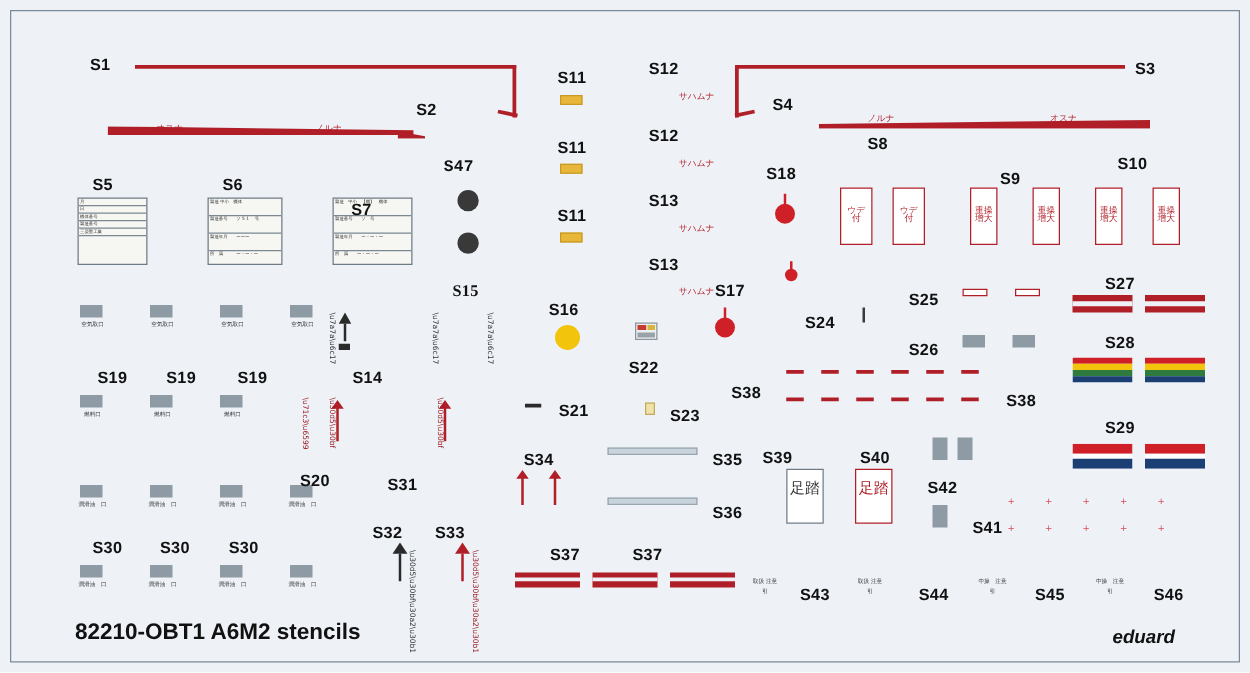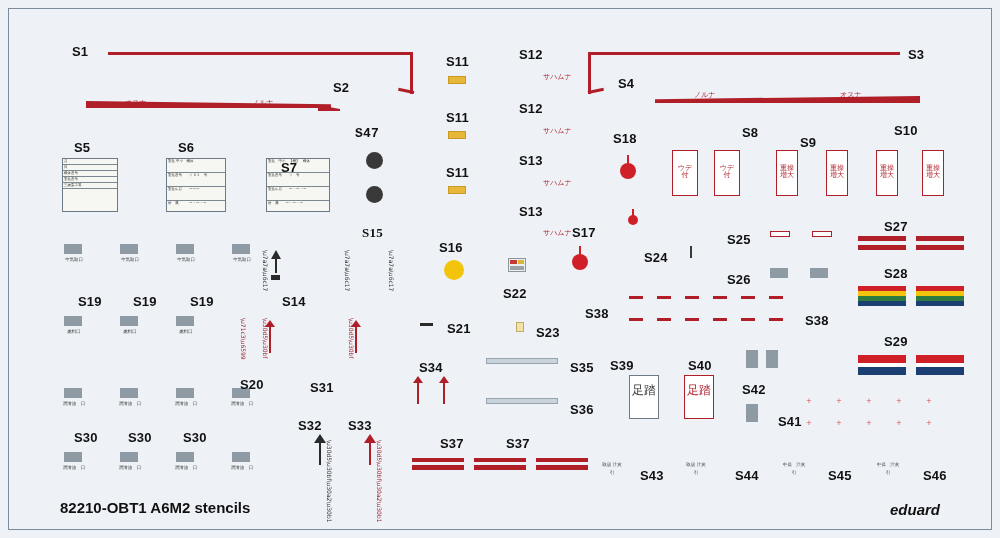--- a/index.html
+++ b/index.html
@@ -32,21 +32,21 @@
   }
   .jpk{
     position:absolute;
     font-size:6px;
     color:#9b1b22;
     white-space:nowrap;
     font-family:"DejaVu Sans", sans-serif;
   }
   .footer-left{
     position:absolute;left:60px;bottom:22px;
-    font-weight:bold;font-size:15px;color:#111;
+    font-weight:bold;font-size:18px;color:#111;
   }
   .footer-mid{
     position:absolute;left:400px;bottom:22px;
     font-size:13px;color:#111;
   }
   .footer-right{
     position:absolute;right:60px;bottom:20px;
     font-weight:bold;font-style:italic;font-size:15px;color:#111;
   }
   
@@ -358,21 +358,21 @@
   <div class="jp" style="left:543px;top:178px;">サハムナ</div>
   <div class="jp" style="left:543px;top:228px;">サハムナ</div>
 
   <div class="lbl" style="left:72px;top:44px;">S1</div>
   <div class="lbl" style="left:333px;top:80px;">S2</div>
   <div class="lbl" style="left:908px;top:47px;">S3</div>
   <div class="lbl" style="left:618px;top:76px;">S4</div>
   <div class="lbl" style="left:74px;top:140px;">S5</div>
   <div class="lbl" style="left:178px;top:140px;">S6</div>
   <div class="lbl" style="left:281px;top:140px;margin-top:20px;">S7</div>
-  <div class="lbl" style="left:694px;top:125px;margin-left:48px;">S8</div>
+  <div class="lbl" style="left:694px;top:107px;">S8</div>
   <div class="lbl" style="left:800px;top:135px;text-align:right;">S9</div>
   <div class="lbl" style="left:894px;top:123px;">S10</div>
   <div class="lbl" style="left:446px;top:54px;">S11</div>
   <div class="lbl" style="left:446px;top:110px;">S11</div>
   <div class="lbl" style="left:446px;top:165px;">S11</div>
   <div class="lbl" style="left:519px;top:47px;">S12</div>
   <div class="lbl" style="left:519px;top:101px;">S12</div>
   <div class="lbl" style="left:519px;top:153px;">S13</div>
   <div class="lbl" style="left:519px;top:204px;">S13</div>
   <div class="lbl" style="left:282px;top:294px;">S14</div>

